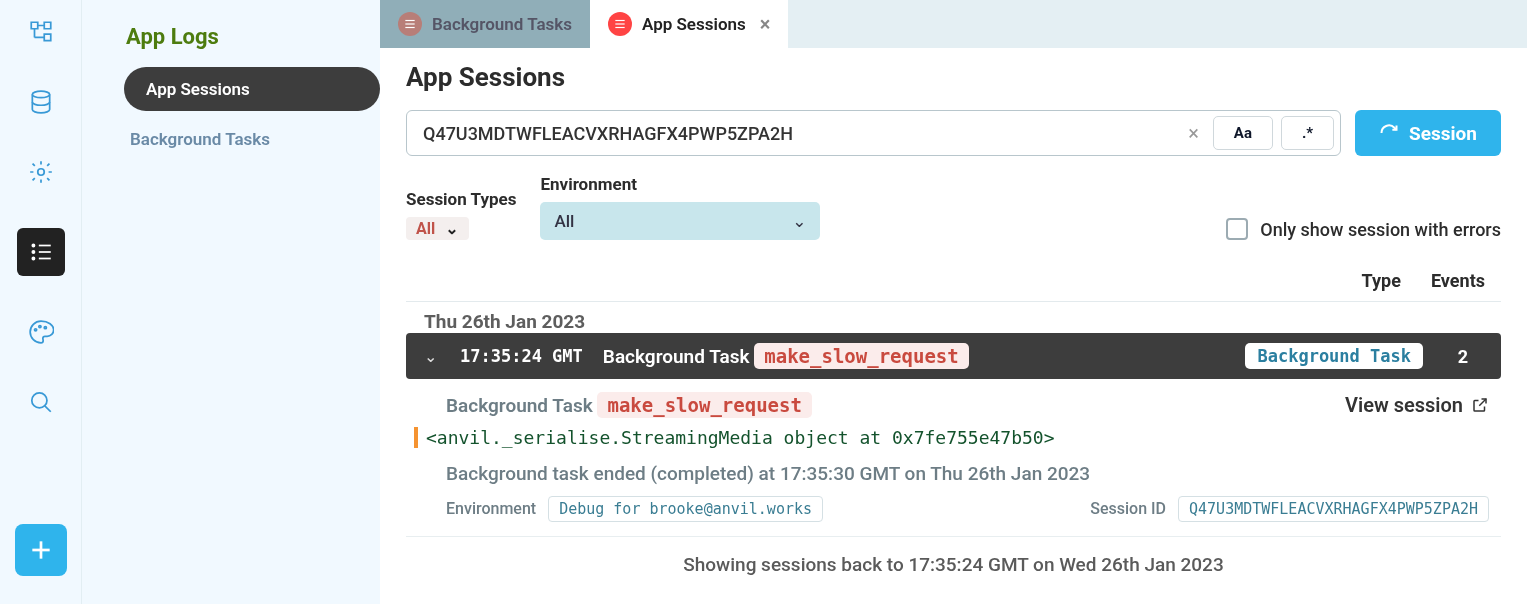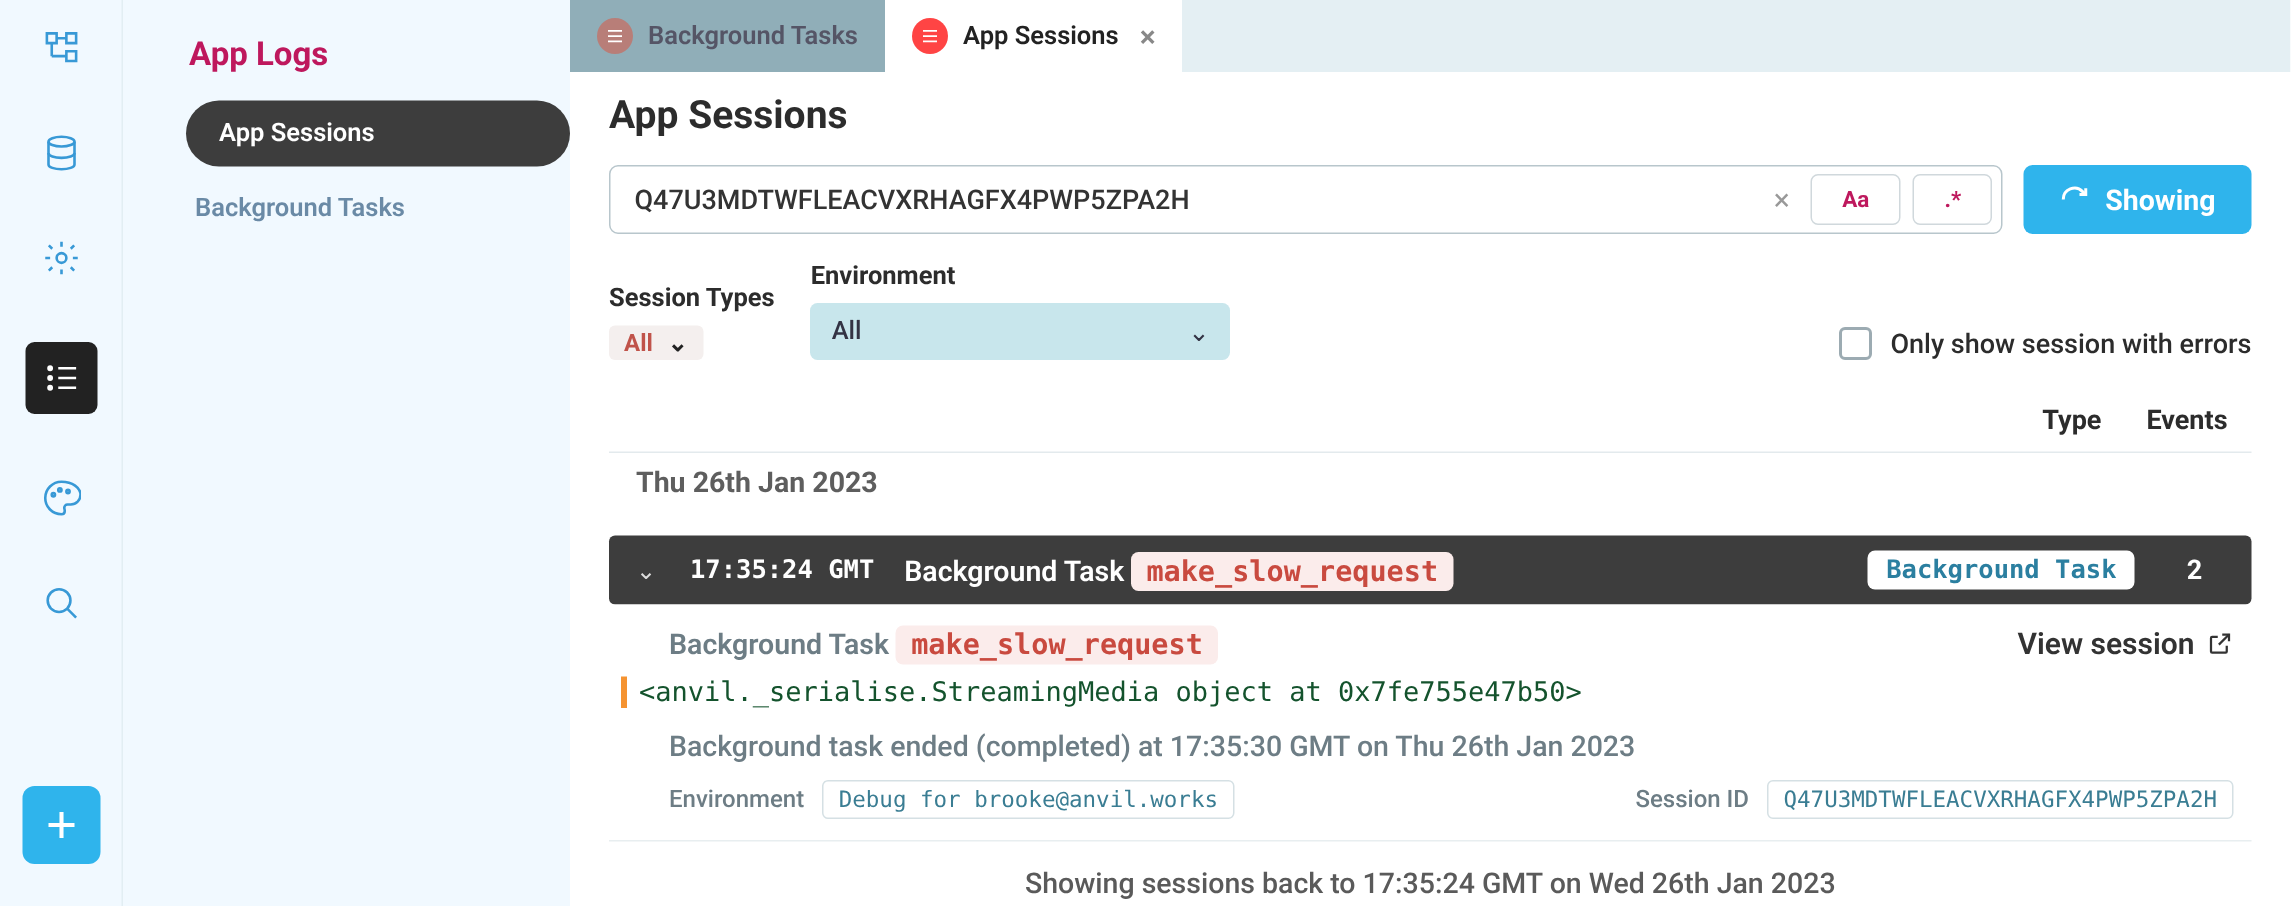--- a/index.html
+++ b/index.html
@@ -7,21 +7,21 @@
 
     .iconrail { width:82px; background:#f1f9ff; display:flex; flex-direction:column; align-items:center; padding-top:18px; gap:42px; border-right:1px solid #e2eef3; }
     .iconrail .rail-icon { width:28px; height:28px; display:flex; align-items:center; justify-content:center; color:#3899d6; cursor:pointer; }
     .rail-icon svg { width:26px; height:26px; stroke:#3899d6; fill:none; stroke-width:1.6; }
     .rail-icon.active { background:#222; color:#fff; border-radius:6px; width:48px; height:48px; }
     .rail-icon.active svg { stroke:#fff; }
     .rail-add { margin-top:auto; margin-bottom:28px; width:52px; height:52px; background:#2fb4ec; border-radius:8px; display:flex; align-items:center; justify-content:center; cursor:pointer; }
     .rail-add svg { stroke:#fff; stroke-width:2.5; width:26px; height:26px; fill:none; }
 
     .sidepanel { width:298px; background:#f1f9ff; display:flex; flex-direction:column; padding-top:16px; }
-    .sidepanel-title { font-weight:700; font-size:22px; padding:8px 24px 18px 44px; color:#be185d; }
+    .sidepanel-title { font-weight:700; font-size:22px; padding:8px 24px 18px 44px; color:#4d7c0f; }
     .side-item { padding:12px 24px 12px 22px; font-size:17px; font-weight:600; color:#6a8aa6; cursor:pointer; border-radius:24px; margin:0 0 6px 0;}
     .side-item.active { background:#3d3d3d; color:#fff; border-top-left-radius:24px; border-bottom-left-radius:24px; border-top-right-radius:24px; border-bottom-right-radius:24px; margin-left:42px; }
     .side-item:not(.active) { padding-left:48px; }
 
     .main { flex:1; display:flex; flex-direction:column; background:#fff; min-width:0; }
 
     .tabs { display:flex; background:#e4eff3; height:48px; align-items:stretch; }
     .tab { display:flex; align-items:center; gap:10px; padding:0 18px; font-size:17px; font-weight:600; cursor:pointer; }
     .tab.inactive { background:#90aeb8; color:#556; }
     .tab.active-tab { background:#fff; color:#222; }
@@ -31,36 +31,36 @@
     .tab .dot svg { width:14px; height:14px; stroke:#fff; fill:none; stroke-width:2; }
     .tab .closex { color:#888; font-size:20px; margin-left:4px; }
 
     .content { flex:1; padding:14px 26px 0 26px; overflow-y:auto; }
     .page-title { font-size:26px; font-weight:700; margin-bottom:18px; }
 
     .searchrow { display:flex; gap:14px; align-items:center; margin-bottom:18px; }
     .searchbox { flex:1; display:flex; align-items:center; border:1px solid #b8c6cc; border-radius:6px; height:46px; padding:0 6px 0 16px; gap:8px; }
     .searchbox input { flex:1; border:none; outline:none; font-size:18px; font-weight:500; color:#333; background:transparent; }
     .clearx { color:#999; font-size:20px; cursor:pointer; padding:0 6px; }
-    .minibtn { border:1px solid #d0d8dc; border-radius:5px; height:34px; min-width:38px; display:flex; align-items:center; justify-content:center; font-size:15px; font-weight:700; color:#be185d; background:#fff; cursor:pointer; padding:0 20px;}
+    .minibtn { border:1px solid #d0d8dc; border-radius:5px; height:34px; min-width:38px; display:flex; align-items:center; justify-content:center; font-size:15px; font-weight:700; color:#0f172a; background:#fff; cursor:pointer; padding:0 20px;}
     .refresh { background:#2fb4ec; color:#fff; border:none; border-radius:6px; height:46px; padding:0 24px; font-size:19px; font-weight:700; display:flex; align-items:center; gap:10px; cursor:pointer; }
     .refresh svg { width:20px; height:20px; stroke:#fff; fill:none; stroke-width:2.4; }
 
     .filters { display:flex; gap:24px; align-items:flex-end; margin-bottom:20px; flex-wrap:wrap; }
     .filter-col { display:flex; flex-direction:column; gap:8px; }
     .filter-label { font-size:17px; font-weight:700; }
     .filter-val-all { font-family:ui-monospace,Consolas,monospace; color:#c0534a; font-weight:700; background:#f4efee; padding:2px 10px; border-radius:4px; display:inline-flex; align-items:center; gap:10px; }
     .filter-val-all .caret { color:#222; }
     .env-select { background:#c8e6ec; border:none; border-radius:5px; height:38px; width:280px; padding:0 14px; font-size:17px; font-weight:500; color:#334; display:flex; align-items:center; justify-content:space-between; cursor:pointer;}
     .chk-row { margin-left:auto; display:flex; align-items:center; gap:12px; font-size:18px; font-weight:500; }
     .chk { width:22px; height:22px; border:2px solid #9cabb2; border-radius:4px; cursor:pointer; background:#fff; }
 
     .table-headers { display:flex; justify-content:flex-end; gap:30px; font-size:18px; font-weight:700; padding:10px 16px 10px 0; border-bottom:1px solid #e3eaed; }
 
-    .date-row { font-size:19px; font-weight:700; color:#5e5e5e; padding:8px 0 24px 18px; }
+    .date-row { font-size:19px; font-weight:700; color:#5e5e5e; padding:8px 0 0 18px; }
 
     .session-row { background:#3d3d3d; color:#fff; display:flex; align-items:center; padding:10px 18px; gap:20px; border-radius:4px; cursor:pointer;}
     .session-row .chev { width:16px; color:#ddd; }
     .session-row .time { font-family:ui-monospace,Consolas,monospace; font-size:17px; font-weight:600; }
     .session-row .task { font-size:19px; font-weight:600; }
     .badge-orange { font-family:ui-monospace,Consolas,monospace; background:#fbeceb; color:#c94a3f; padding:2px 10px; border-radius:5px; font-weight:600;margin-top:41px; }
     .badge-bg { margin-left:auto; font-family:ui-monospace,Consolas,monospace; background:#fff; color:#2b7fa0; padding:3px 12px; border-radius:5px; font-weight:600; font-size:17px;}
     .session-row .events { font-size:18px; font-weight:700; min-width:40px; text-align:center; }
 
     .details { background:#fff; padding:14px 12px 18px 40px; border-bottom:1px solid #e8eef0; }
@@ -167,21 +167,21 @@
         <input type="text" value="Q47U3MDTWFLEACVXRHAGFX4PWP5ZPA2H" style="">
         <span class="clearx">×</span>
         <span class="minibtn">Aa</span>
         <span class="minibtn">.*</span>
       </div>
       <button class="refresh">
         <svg viewBox="0 0 24 24">
             <path d="M3 12a9 9 0 0 1 15.5-6.3L21 8"></path>
             <polyline points="21 3 21 8 16 8"></polyline>
           </svg>
-        <span>Showing</span>
+        <span>Session</span>
       </button>
     </div>
 
     <div class="filters">
       <div class="filter-col">
         <div class="filter-label">Session Types</div>
         <div>
           <span class="filter-val-all">
             <span>All</span>
             <span class="caret">⌄</span>

